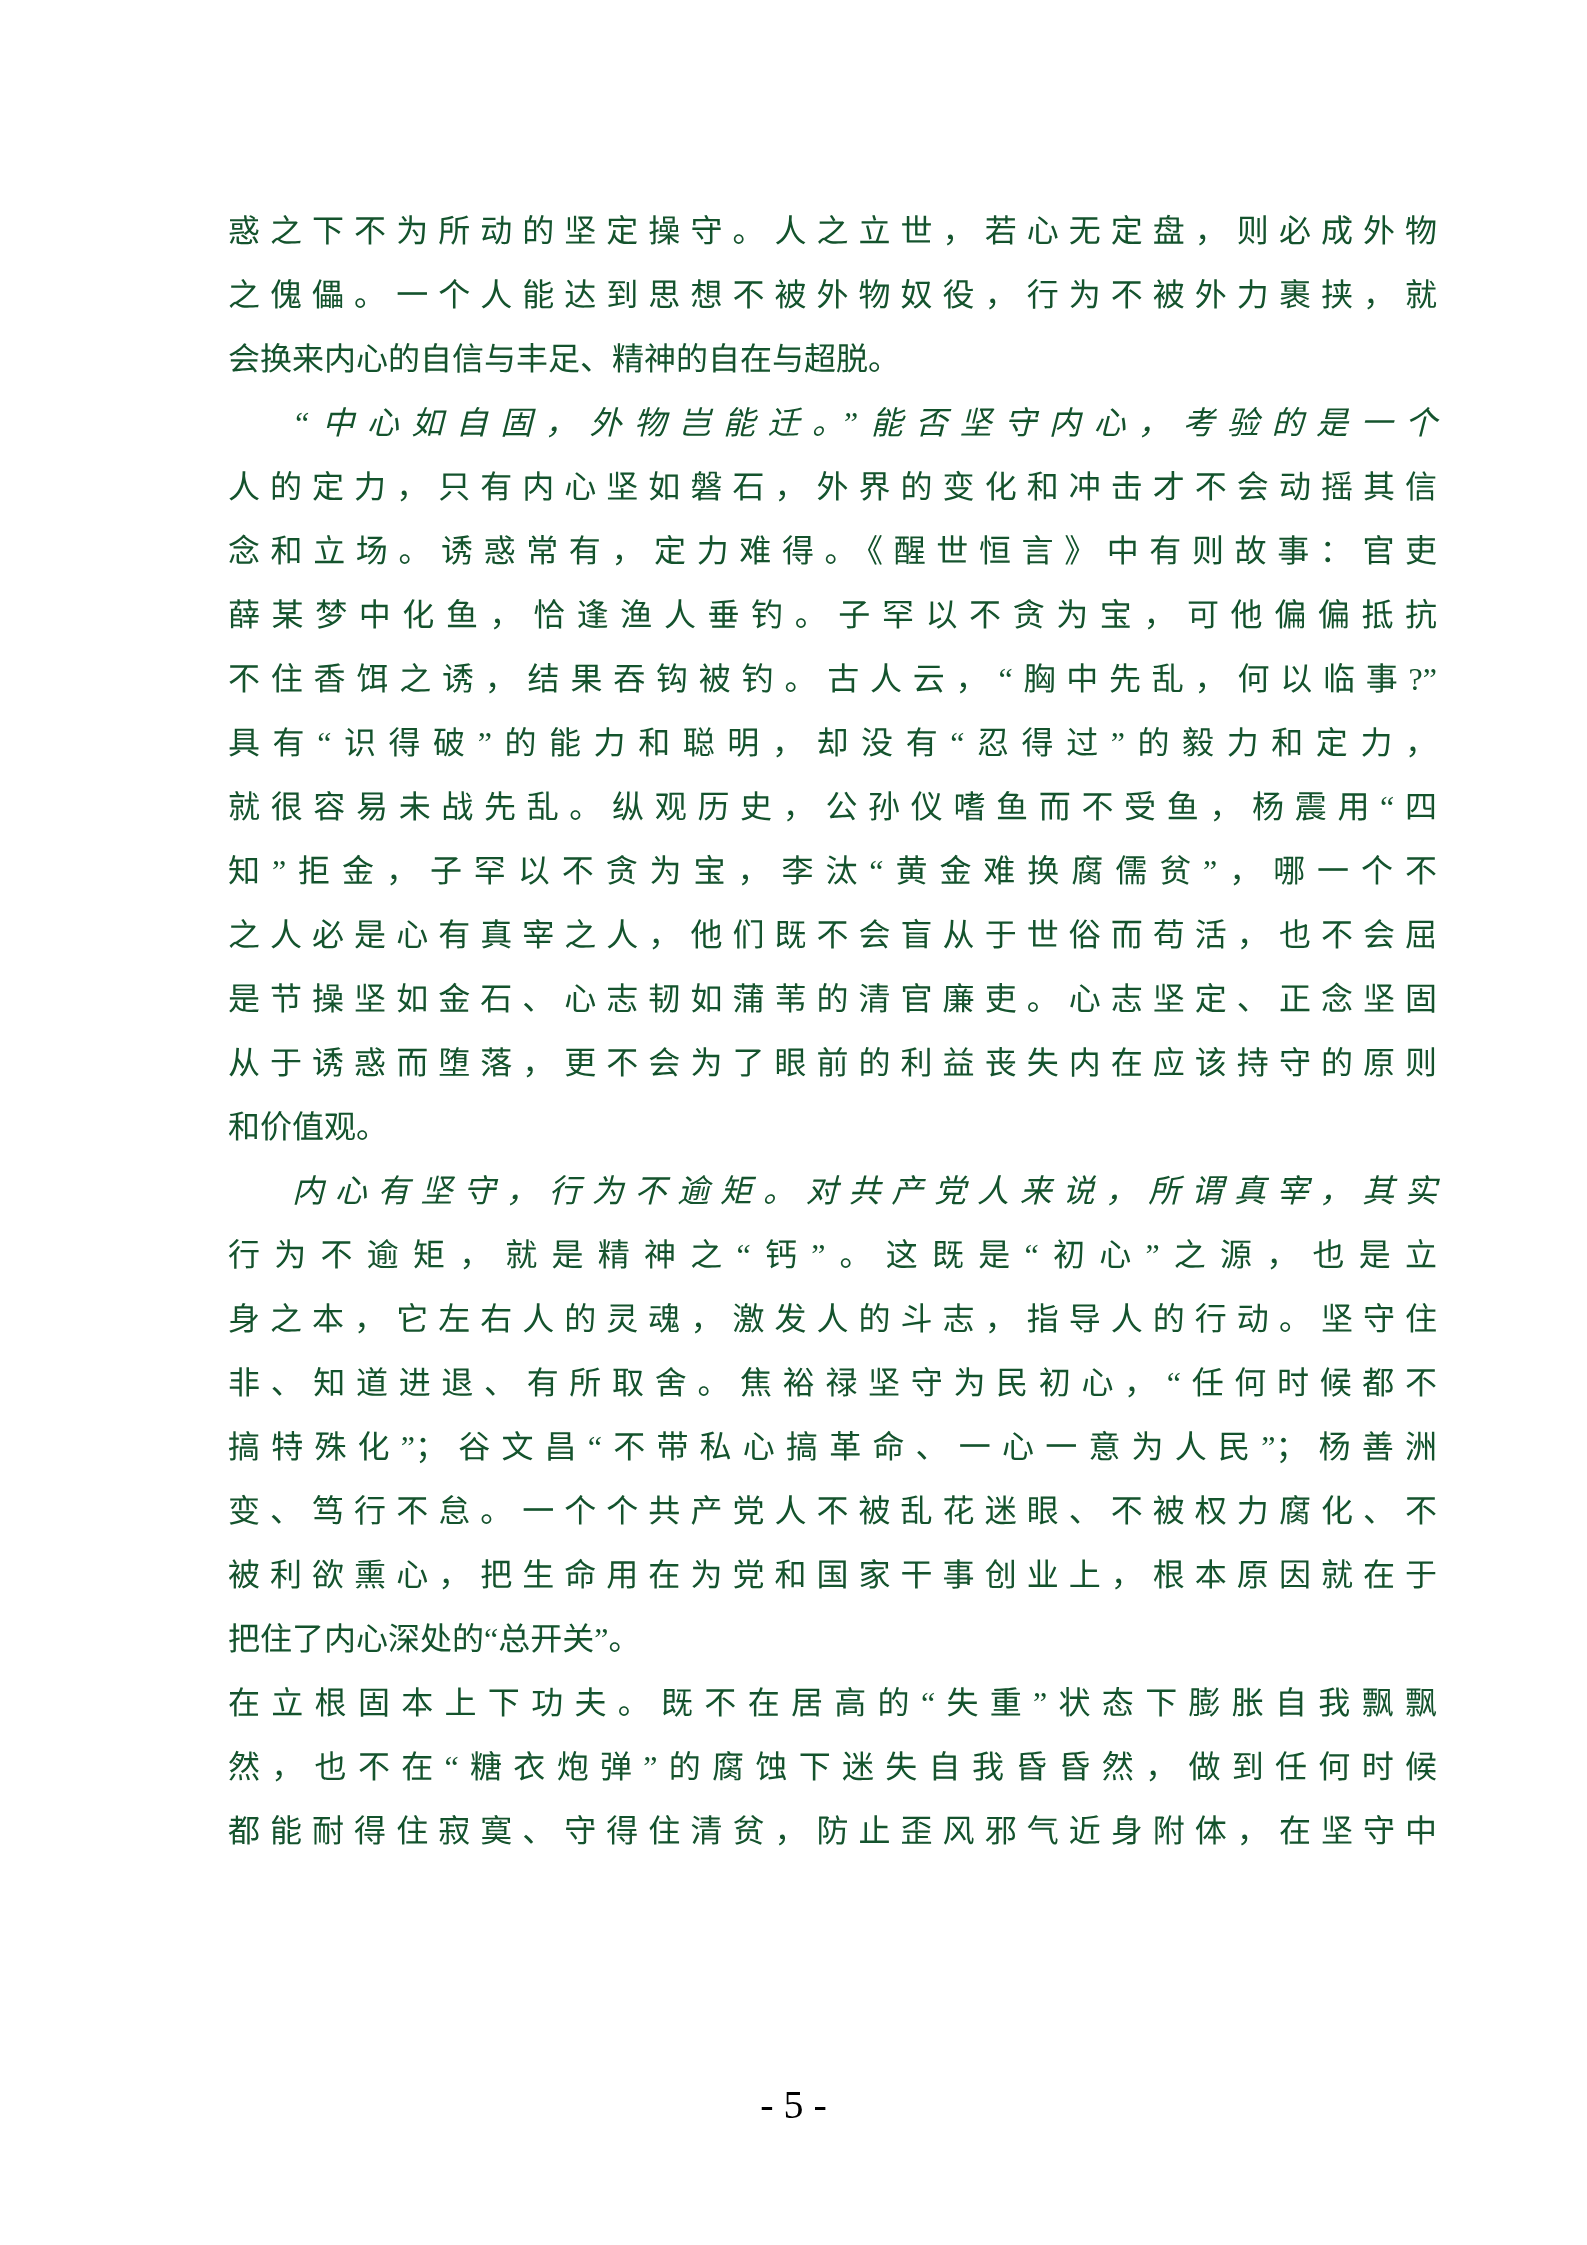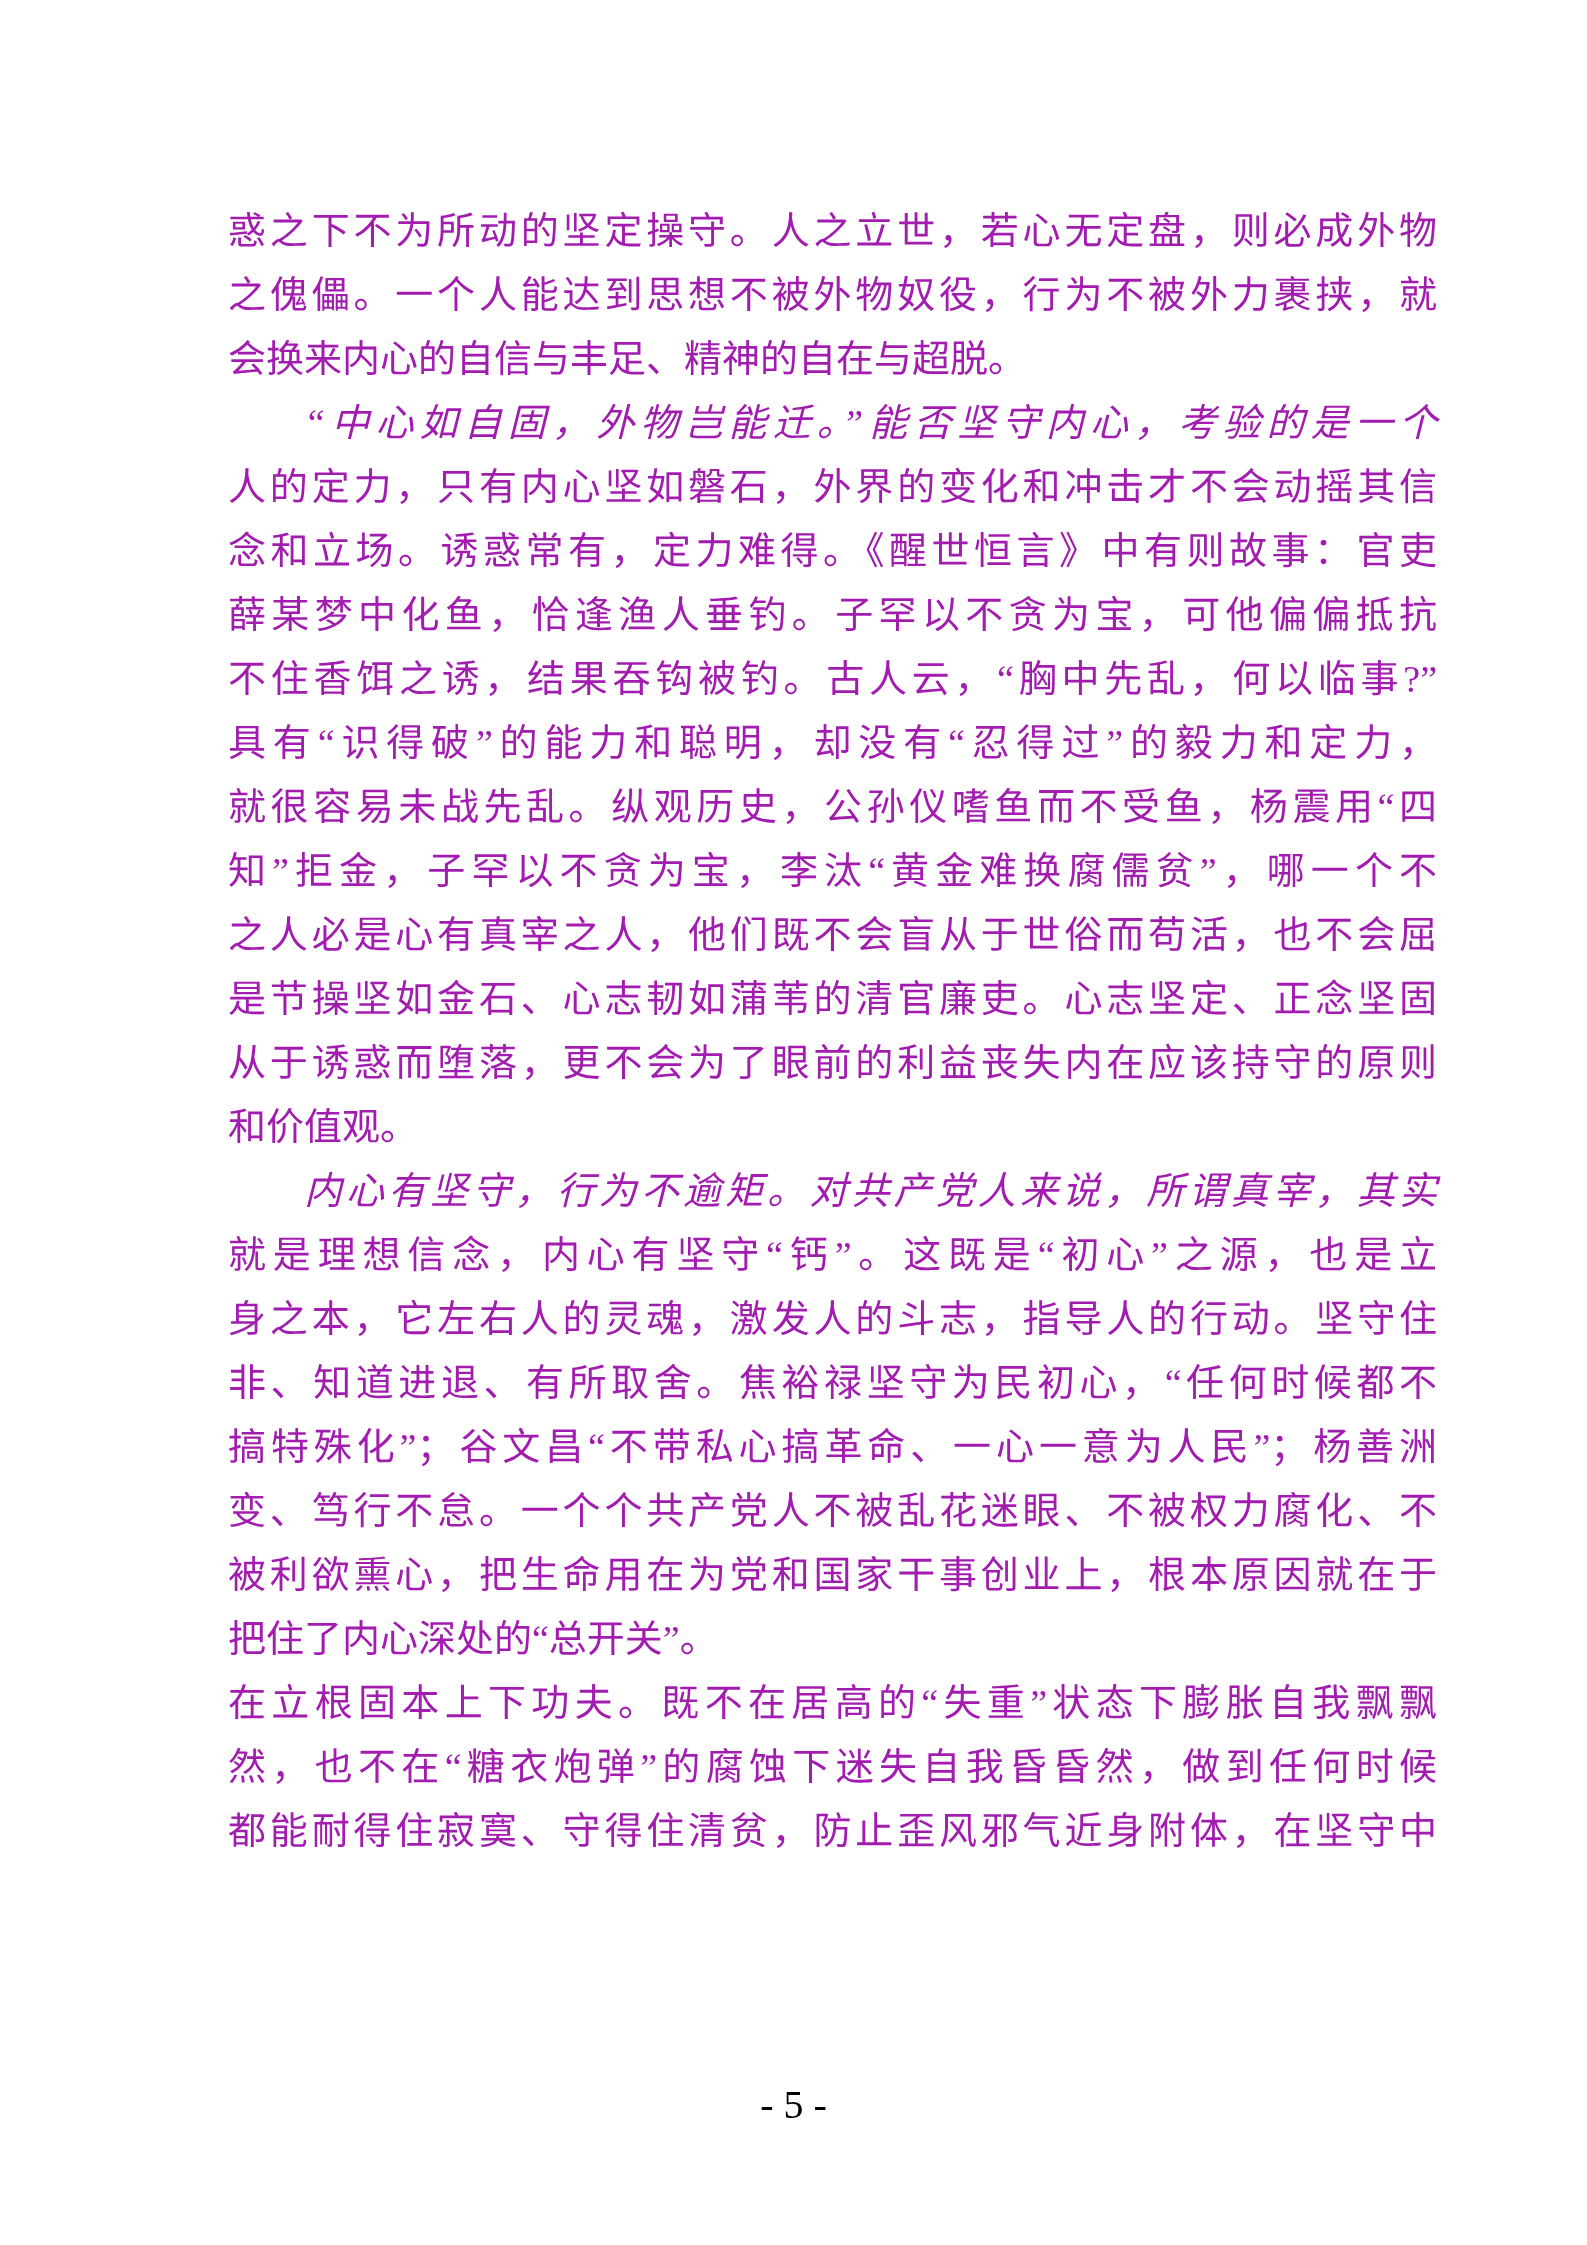--- a/index.html
+++ b/index.html
@@ -16,25 +16,25 @@
     font-family: "Liberation Serif", "DejaVu Serif", serif;
     overflow: hidden;
   }
   .text-block {
     position: absolute;
     left: 228px;
     top: 199px;
     width: 1209px;
   }
   .line {
-    font-size: 38px;
+    font-size: 32px;
     line-height: 64px;
     height: 64px;
     white-space: nowrap;
-    color: #a21caf;
+    color: #14532d;
     letter-spacing: 0;
   }
   
   .line.j {
     white-space: normal;
     text-align: justify;
     text-align-last: justify;
     text-justify: inter-character;
   }
   
@@ -68,21 +68,21 @@
     <div class="line j">薛某梦中化鱼，恰逢渔人垂钓。子罕以不贪为宝，可他偏偏抵抗</div>
     <div class="line j">不住香饵之诱，结果吞钩被钓。古人云，“胸中先乱，何以临事?”</div>
     <div class="line j">具有“识得破”的能力和聪明，却没有“忍得过”的毅力和定力，</div>
     <div class="line j">就很容易未战先乱。纵观历史，公孙仪嗜鱼而不受鱼，杨震用“四</div>
     <div class="line j">知”拒金，子罕以不贪为宝，李汰“黄金难换腐儒贫”，哪一个不</div>
     <div class="line j">之人必是心有真宰之人，他们既不会盲从于世俗而苟活，也不会屈</div>
     <div class="line j">是节操坚如金石、心志韧如蒲苇的清官廉吏。心志坚定、正念坚固</div>
     <div class="line j">从于诱惑而堕落，更不会为了眼前的利益丧失内在应该持守的原则</div>
     <div class="line">和价值观。</div>
     <div class="line j indent">内心有坚守，行为不逾矩。对共产党人来说，所谓真宰，其实</div>
-    <div class="line j">就是理想信念，内心有坚守“钙”。这既是“初心”之源，也是立</div>
+    <div class="line j">行为不逾矩，就是精神之“钙”。这既是“初心”之源，也是立</div>
     <div class="line j">身之本，它左右人的灵魂，激发人的斗志，指导人的行动。坚守住</div>
     <div class="line j">非、知道进退、有所取舍。焦裕禄坚守为民初心，“任何时候都不</div>
     <div class="line j">搞特殊化”；谷文昌“不带私心搞革命、一心一意为人民”；杨善洲</div>
     <div class="line j">变、笃行不怠。一个个共产党人不被乱花迷眼、不被权力腐化、不</div>
     <div class="line j">被利欲熏心，把生命用在为党和国家干事创业上，根本原因就在于</div>
     <div class="line">把住了内心深处的“总开关”。</div>
     <div class="line j">在立根固本上下功夫。既不在居高的“失重”状态下膨胀自我飘飘</div>
     <div class="line j">然，也不在“糖衣炮弹”的腐蚀下迷失自我昏昏然，做到任何时候</div>
     <div class="line j">都能耐得住寂寞、守得住清贫，防止歪风邪气近身附体，在坚守中</div>
   </div>

